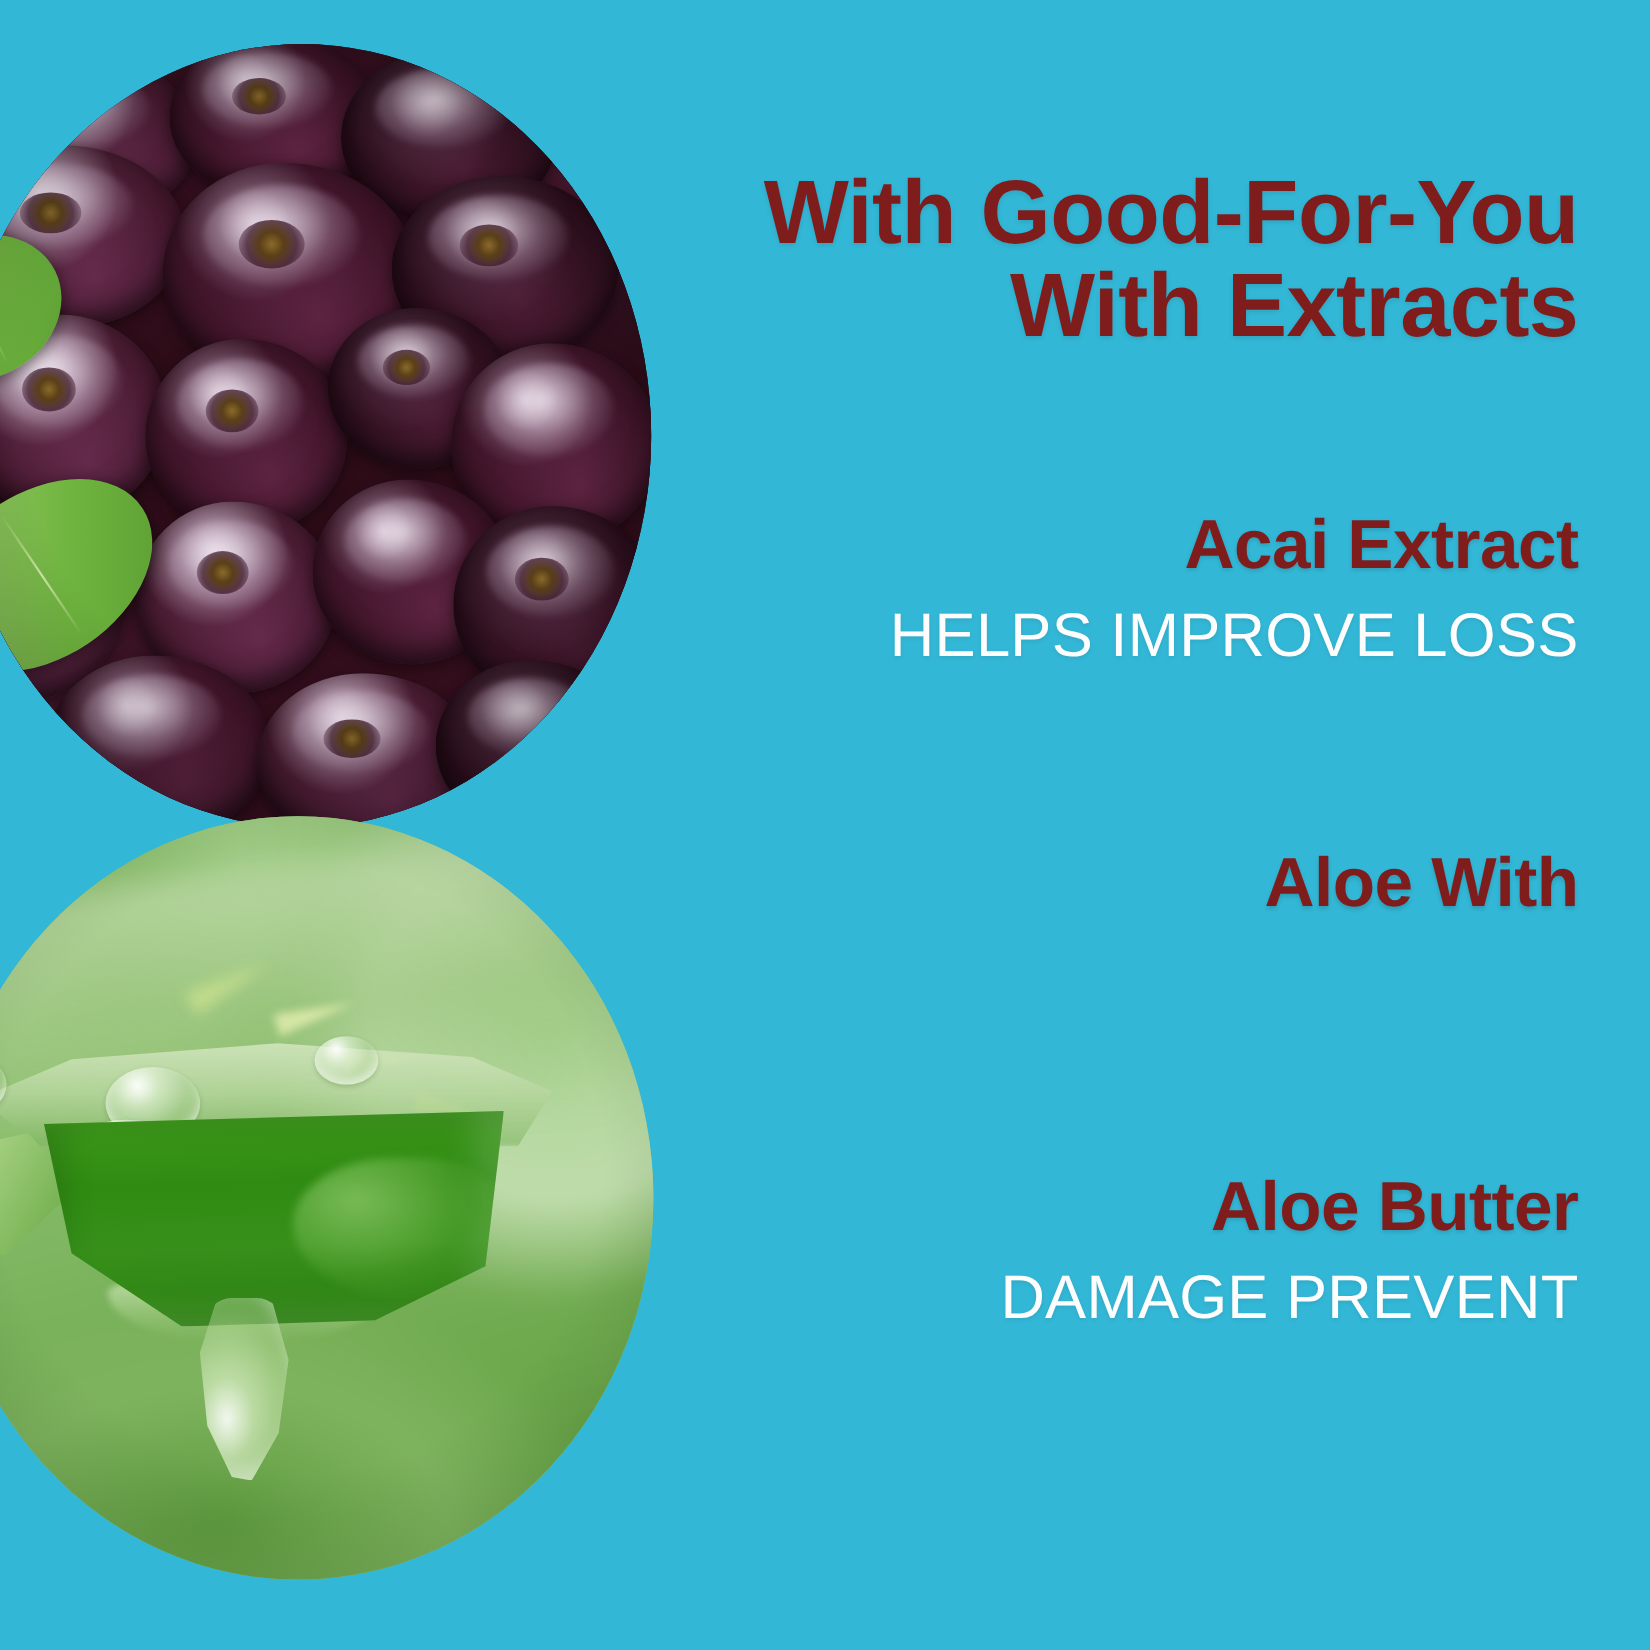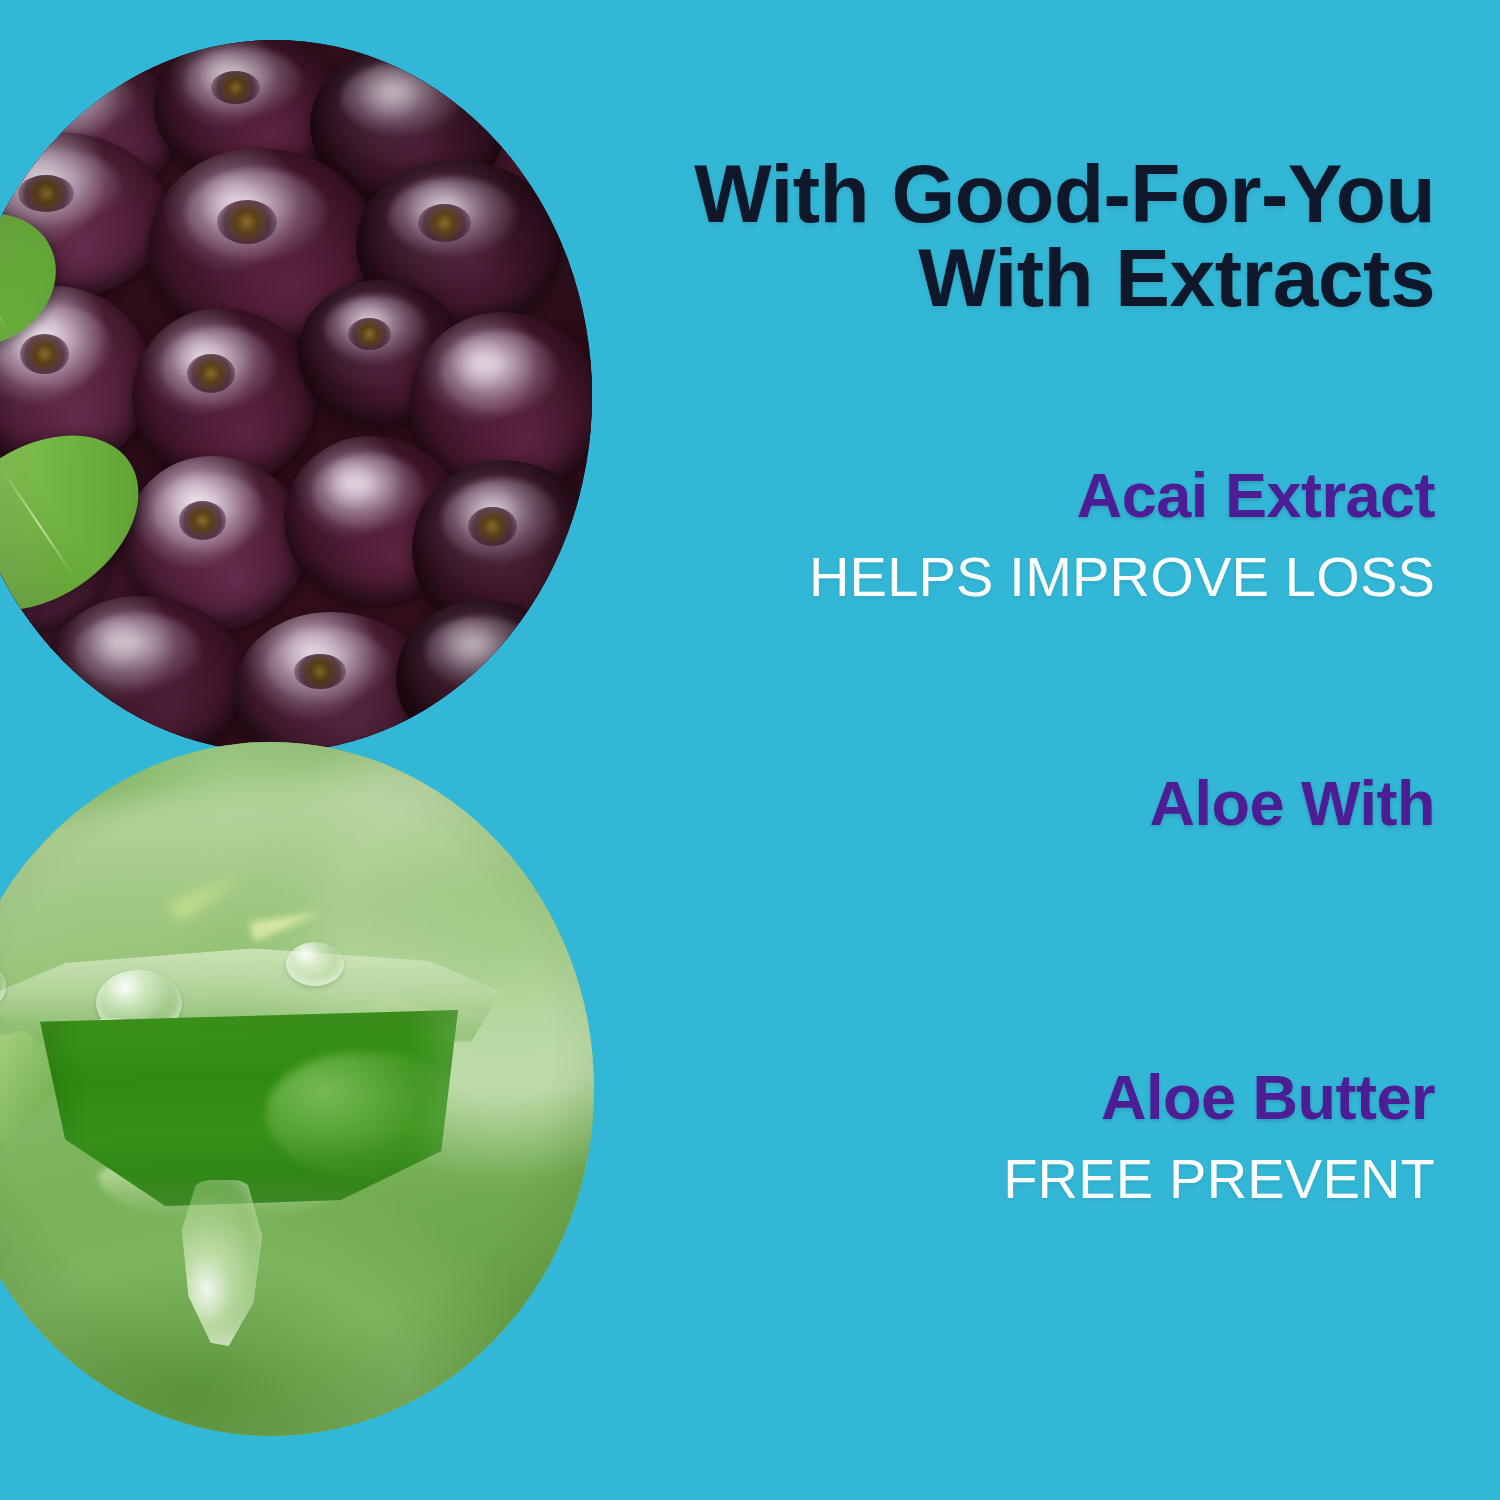--- a/index.html
+++ b/index.html
@@ -222,40 +222,40 @@
     top: 0;
     width: 848px;
     height: 1500px;
     text-align: right;
   }
   #headline {
     position: absolute;
     right: 0;
     top: 152px;
     width: 100%;
-    color: #0f172a;
+    color: #7f1d1d;
     font-size: 82px;
     line-height: 1.03;
     font-weight: 700;
     letter-spacing: -0.5px;
     font-stretch: condensed;
     text-shadow: 0 2px 5px rgba(0,0,0,0.10);
     text-align: right;
   }
   .ingredient {
     position: absolute;
     right: 0;
     width: 100%;
   }
   #ing-acai  { top: 460px; }
   #ing-aloe  { top: 768px; }
   #ing-shea  { top: 1062px; }
 
   .ing-name {
-    color: #4c1d95;
+    color: #7f1d1d;
     font-size: 63px;
     font-weight: 700;
     line-height: 1.12;
     letter-spacing: -0.5px;
     font-stretch: condensed;
     text-shadow: 0 2px 4px rgba(0,0,0,0.14);
   }
   .ing-desc {
     color: #fdfdfd;
     font-size: 56px;
@@ -389,18 +389,18 @@
 
     <div class="ingredient" id="ing-aloe">
       <div class="ing-name">Aloe With</div>
       <div class="ing-desc">
       </div>
     </div>
 
     <div class="ingredient" id="ing-shea">
       <div class="ing-name">Aloe Butter</div>
       <div class="ing-desc">
-        <span class="ln">FREE PREVENT</span>
+        <span class="ln">DAMAGE PREVENT</span>
       </div>
     </div>
 
   </div>
 </div>
 
 </body></html>

